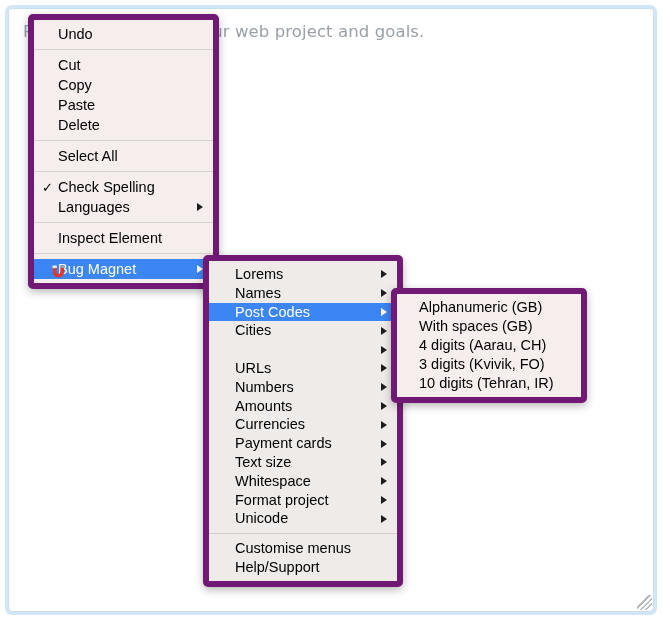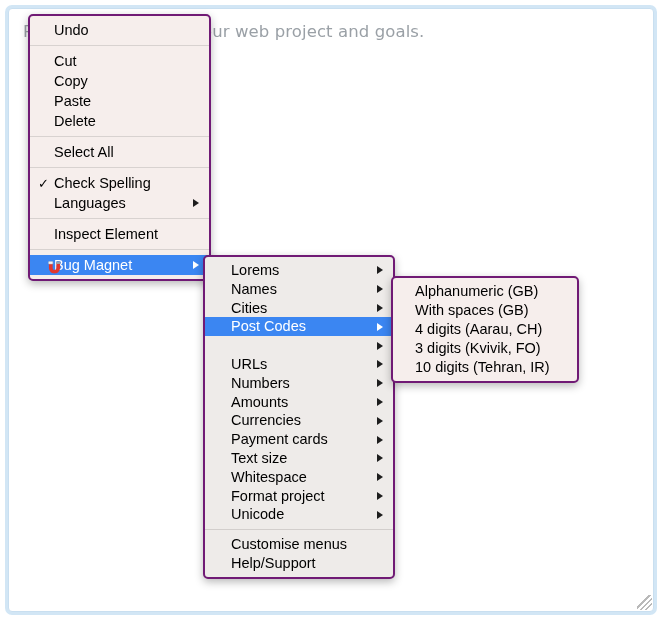--- a/index.html
+++ b/index.html
@@ -62,21 +62,21 @@
         #b9b9b9 58%, #b9b9b9 65%,
         rgba(0,0,0,0) 65%, rgba(0,0,0,0) 76%,
         #b9b9b9 76%, #b9b9b9 83%,
         rgba(0,0,0,0) 83%, rgba(0,0,0,0) 100%);
   }
 
   
   .menu {
     position: absolute;
     background: #f6eeec;
-    border: 2px solid #701a75;
+    border: 6px solid #701a75;
     border-radius: 5px;
     box-shadow: 0 3px 9px rgba(0,0,0,0.28);
     padding: 4px 0;
     font-size: 14.5px;
     color: #000000;
     font-family: "Liberation Sans", sans-serif;
     -webkit-font-smoothing: antialiased;
   }
   .menu.gray {
     background: #eeebe9;
@@ -146,21 +146,21 @@
   #bm-menu {
     left: 203px;
     top: 255px;
     width: 188px;
   }
   #bm-menu .mi { padding-left: 26px; height: 18.8px; line-height: 18.8px; }
 
   
   #pc-menu {
     left: 391px;
-    top: 276px;
+    top: 288px;
     width: 184px;
   }
   #pc-menu .mi { padding-left: 22px; height: 19px; line-height: 19px; }
 </style>
 </head>
 <body>
 
 <div id="page">
   <div id="textarea-wrap">
     <div id="textarea">
@@ -218,29 +218,29 @@
 
 <div class="menu gray" id="bm-menu">
     <div class="mi">
       <span class="lbl">Lorems</span>
       <span class="arrow"></span>
     </div>
     <div class="mi">
       <span class="lbl">Names</span>
       <span class="arrow"></span>
     </div>
-    <div class="mi">
-      <span class="lbl">Cities</span>
-      <span class="arrow"></span>
-    </div>
     <div class="mi sel">
       <span class="lbl">Post Codes</span>
       <span class="arrow"></span>
     </div>
     <div class="mi">
+      <span class="lbl">Cities</span>
+      <span class="arrow"></span>
+    </div>
+    <div class="mi">
       <span class="arrow"></span>
     </div>
     <div class="mi">
       <span class="lbl">URLs</span>
       <span class="arrow"></span>
     </div>
     <div class="mi">
       <span class="lbl">Numbers</span>
       <span class="arrow"></span>
     </div>

